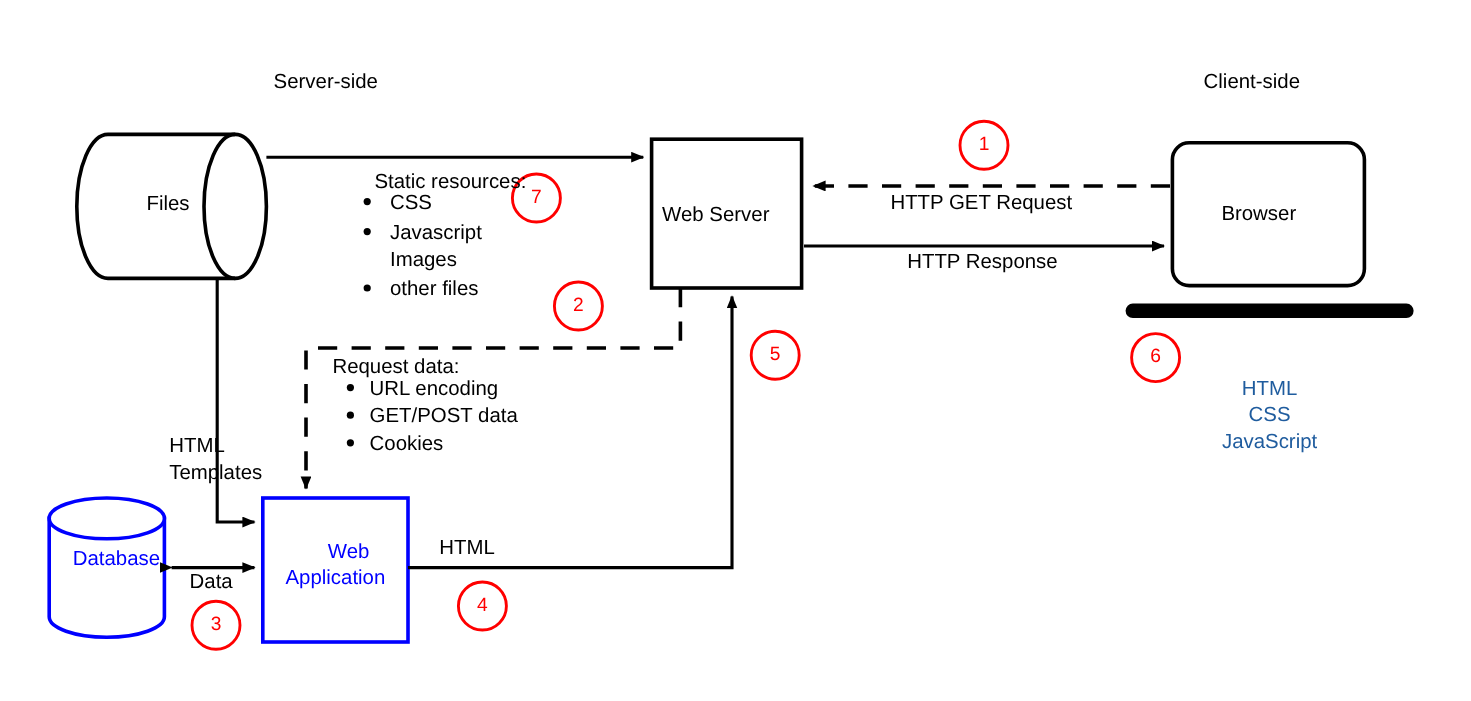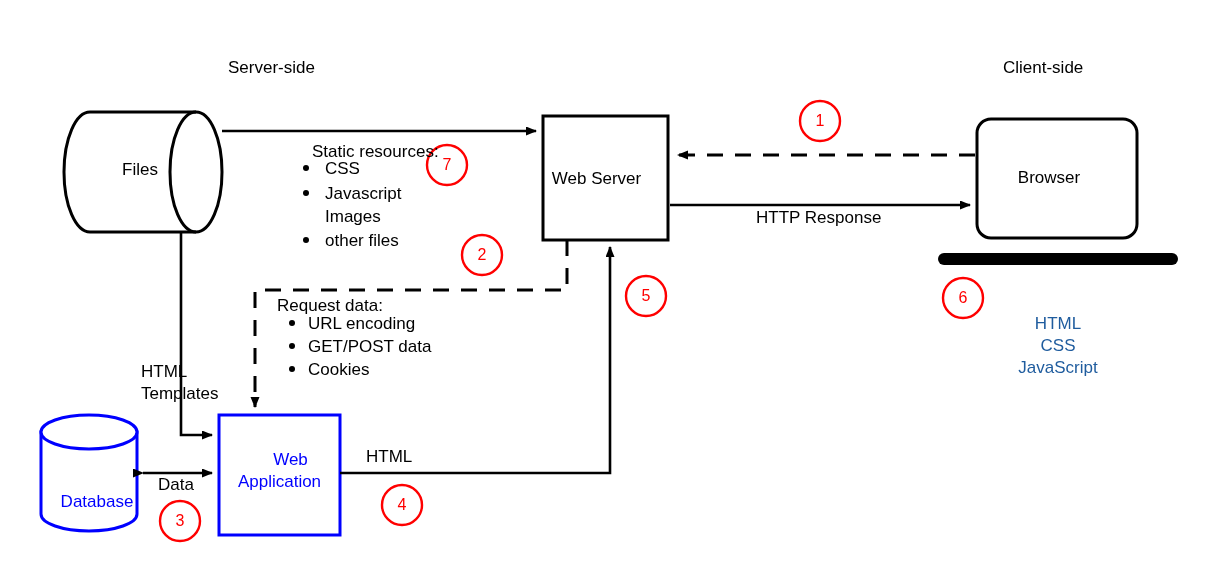--- a/index.html
+++ b/index.html
@@ -84,40 +84,41 @@
       <circle cx="292" cy="346" r="3" fill="#000"></circle>
       <circle cx="292" cy="369" r="3" fill="#000"></circle>
     </g>
   </svg>
 
   <div class="lbl hdr" style="left:228px;top:58px;">Server-side</div>
   <div class="lbl hdr" style="left:1003px;top:58px;">Client-side</div>
 
   <div class="lbl nodetxt" style="left:100px;top:160px;width:80px;">Files</div>
 
-  <div class="lbl nodetxt blue" style="left:39px;top:492px;width:116px;">Database</div>
+  <div class="lbl nodetxt blue" style="left:39px;top:456px;width:116px;">Database</div>
 
   <div class="lbl nodetxt blue" style="left:219px;top:450px;width:143px;">Web</div>
   <div class="lbl nodetxt blue" style="left:219px;top:472px;width:121px;">Application</div>
 
   <div class="lbl nodetxt" style="left:543px;top:169px;width:107px;">Web Server</div>
 
   <div class="lbl nodetxt" style="left:977px;top:168px;width:144px;">Browser</div>
 
   <div class="lbl listttl" style="left:292px;top:142px;margin-left:20px;">Static resources:</div>
   <div class="lbl li" style="left:325px;top:159px;">CSS</div>
   <div class="lbl li" style="left:325px;top:184px;">Javascript</div>
   <div class="lbl li" style="left:325px;top:207px;">Images</div>
   <div class="lbl li" style="left:325px;top:231px;">other files</div>
 
   <div class="lbl listttl" style="left:277px;top:296px;">Request data:</div>
   <div class="lbl li" style="left:308px;top:314px;">URL encoding</div>
   <div class="lbl li" style="left:308px;top:337px;">GET/POST data</div>
   <div class="lbl li" style="left:308px;top:360px;">Cookies</div>
 
+  <div class="lbl edge" style="left:742px;top:159px;">HTTP GET Request</div>
   <div class="lbl edge" style="left:756px;top:208px;">HTTP Response</div>
   <div class="lbl edge" style="left:141px;top:362px;">HTML</div>
   <div class="lbl edge" style="left:141px;top:384px;">Templates</div>
   <div class="lbl edge" style="left:158px;top:475px;">Data</div>
   <div class="lbl edge" style="left:366px;top:447px;">HTML</div>
 
   <div class="lbl stack" style="left:998px;top:313px;width:120px;">HTML</div>
   <div class="lbl stack" style="left:998px;top:335px;width:120px;">CSS</div>
   <div class="lbl stack" style="left:998px;top:357px;width:120px;">JavaScript</div>
 

